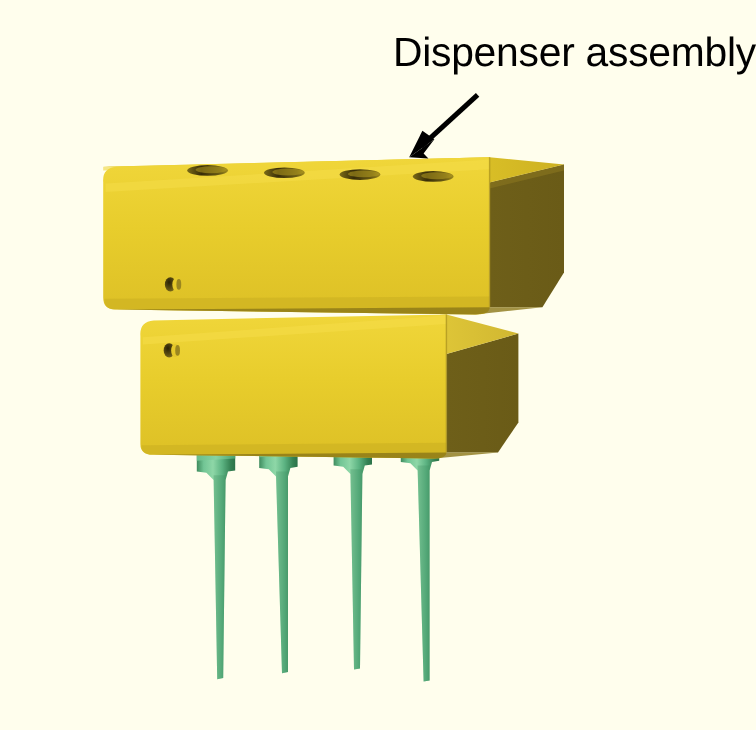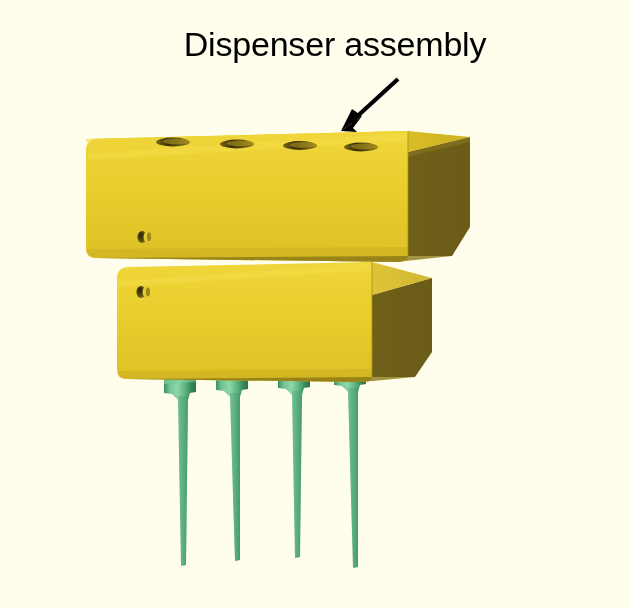--- a/index.html
+++ b/index.html
@@ -18,21 +18,21 @@
     position: relative;
     width: 630px;
     height: 608px;
     background: #fffeed;
   }
   #label-title {
     position: absolute;
     left: 0;
     top: 24px;
     width: 630px;
-    text-align: center;
+    text-align: right;
     padding-left: 40px;
     box-sizing: border-box;
     font-size: 34px;
     font-weight: 400;
     color: #000000;
     letter-spacing: -0.2px;
     line-height: 40px;
     white-space: nowrap;
   }
   #render-svg {

